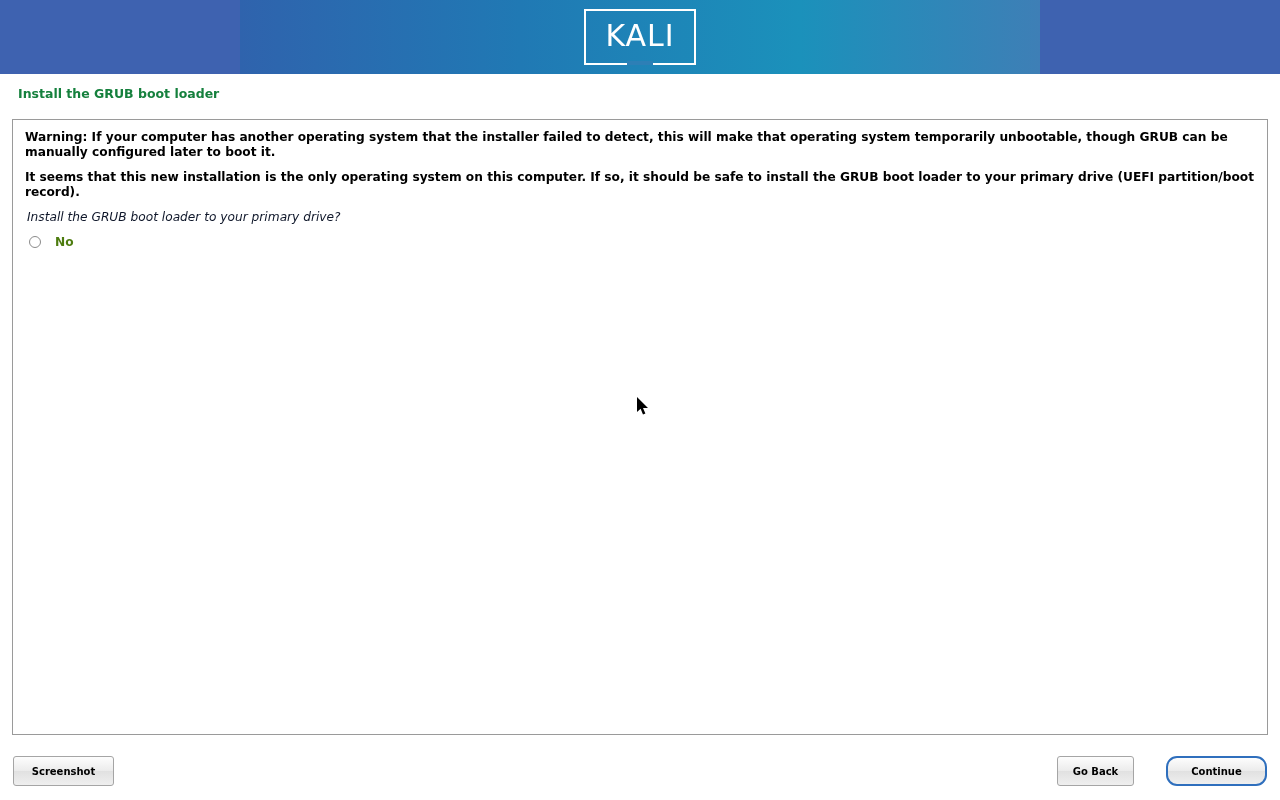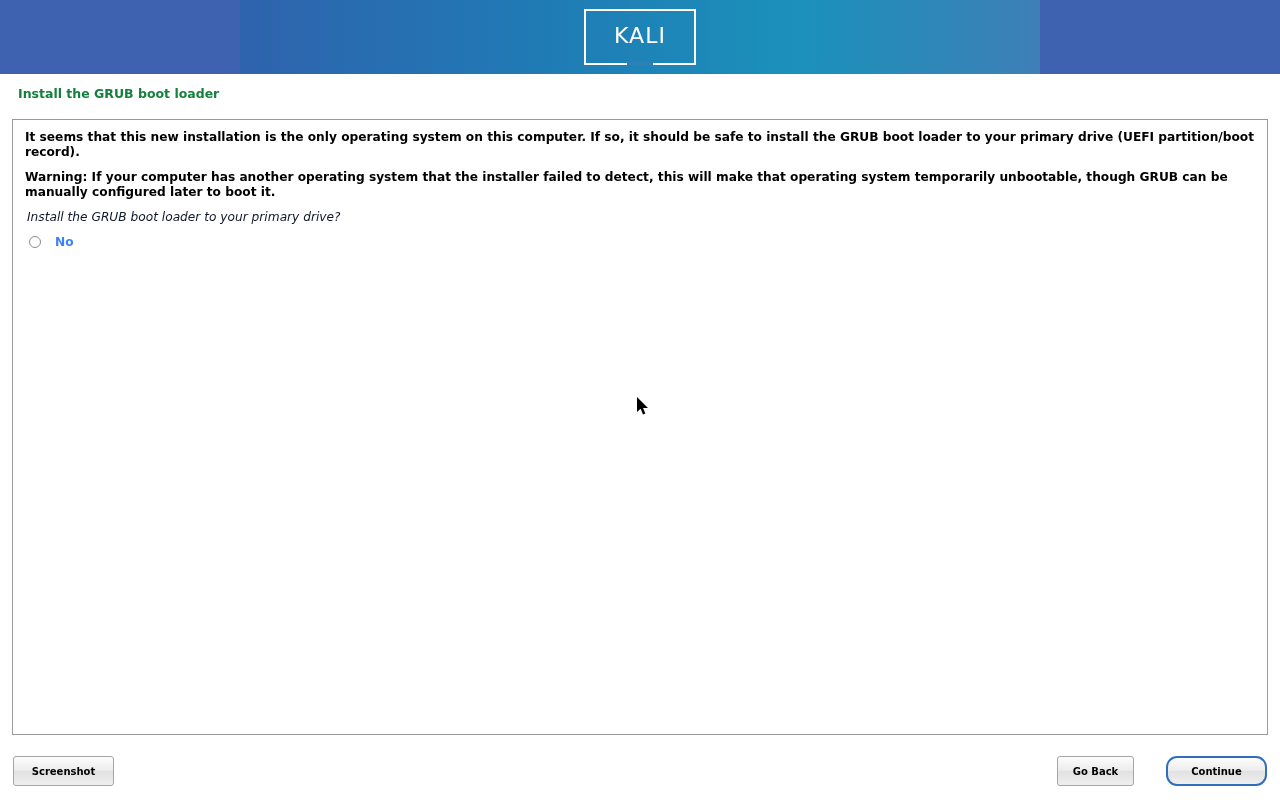--- a/index.html
+++ b/index.html
@@ -36,21 +36,21 @@
     width: 112px;
     height: 56px;
     box-sizing: border-box;
     border: 2px solid #ffffff;
     display: flex;
     align-items: center;
     justify-content: center;
   }
   .banner-logo-text {
     color: #ffffff;
-    font-size: 22px;
+    font-size: 30px;
     letter-spacing: 1px;
     font-family: "DejaVu Sans", sans-serif;
     line-height: 1;
     padding-bottom: 2px;
   }
   .banner-logo-notch {
     position: absolute;
     left: 50%;
     bottom: -2px;
     transform: translateX(-50%);
@@ -119,21 +119,21 @@
     left: 3px;
     top: 3px;
     width: 4px;
     height: 4px;
     border-radius: 50%;
     background: #2a2a2a;
   }
   .radio-label {
     font-size: 12.2px;
     font-weight: bold;
-    color: #3b82f6;
+    color: #4d7c0f;
     padding: 1px 3px;
   }
   .radio-label.focused {
     border: 1px dotted #5a5a5a;
     padding: 0px 2px;
   }
 
   
   .cursor {
     position: absolute;
@@ -176,22 +176,22 @@
   <div class="banner-logo">
     <span class="banner-logo-text">KALI</span>
     <span class="banner-logo-notch"></span>
   </div>
 </div>
 
 <div class="page-title">Install the GRUB boot loader</div>
 
 <div class="panel">
   <div class="panel-inner">
+    <p class="para">Warning: If your computer has another operating system that the installer failed to detect, this will make that operating system temporarily unbootable, though GRUB can be manually configured later to boot it.</p>
     <p class="para">It seems that this new installation is the only operating system on this computer. If so, it should be safe to install the GRUB boot loader to your primary drive (UEFI partition/boot record).</p>
-    <p class="para">Warning: If your computer has another operating system that the installer failed to detect, this will make that operating system temporarily unbootable, though GRUB can be manually configured later to boot it.</p>
     <div class="question">Install the GRUB boot loader to your primary drive?</div>
 
     <div class="radio-row">
       <span class="radio"></span>
       <span class="radio-label">No</span>
     </div>
 
   </div>
 </div>
 

